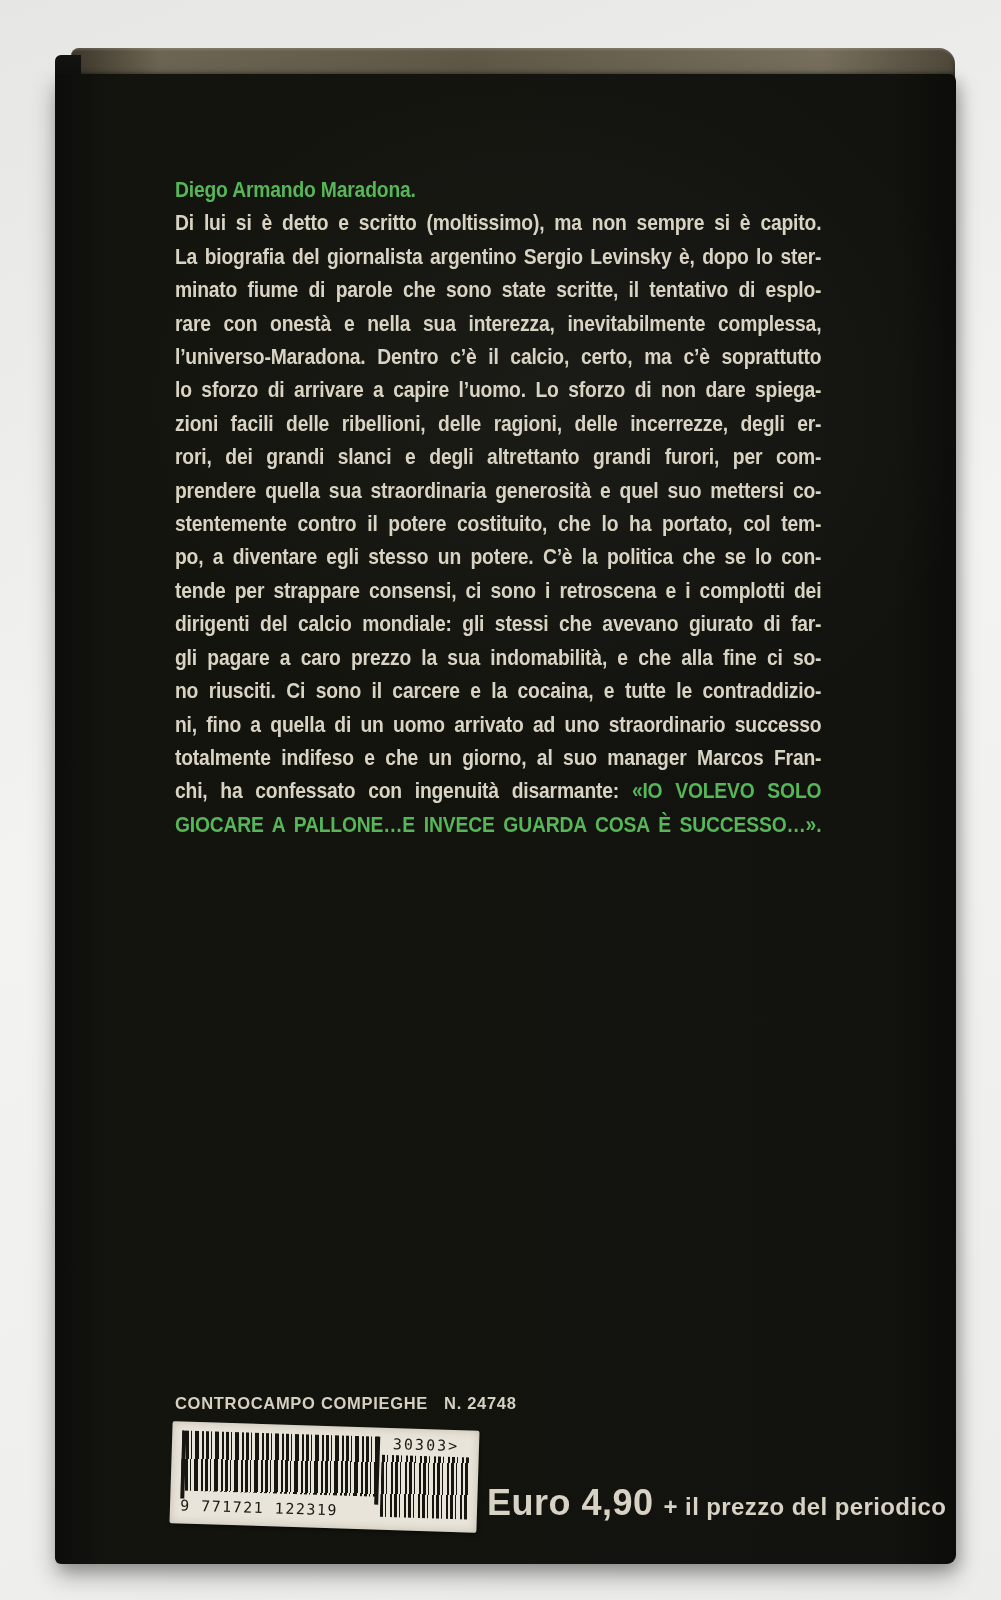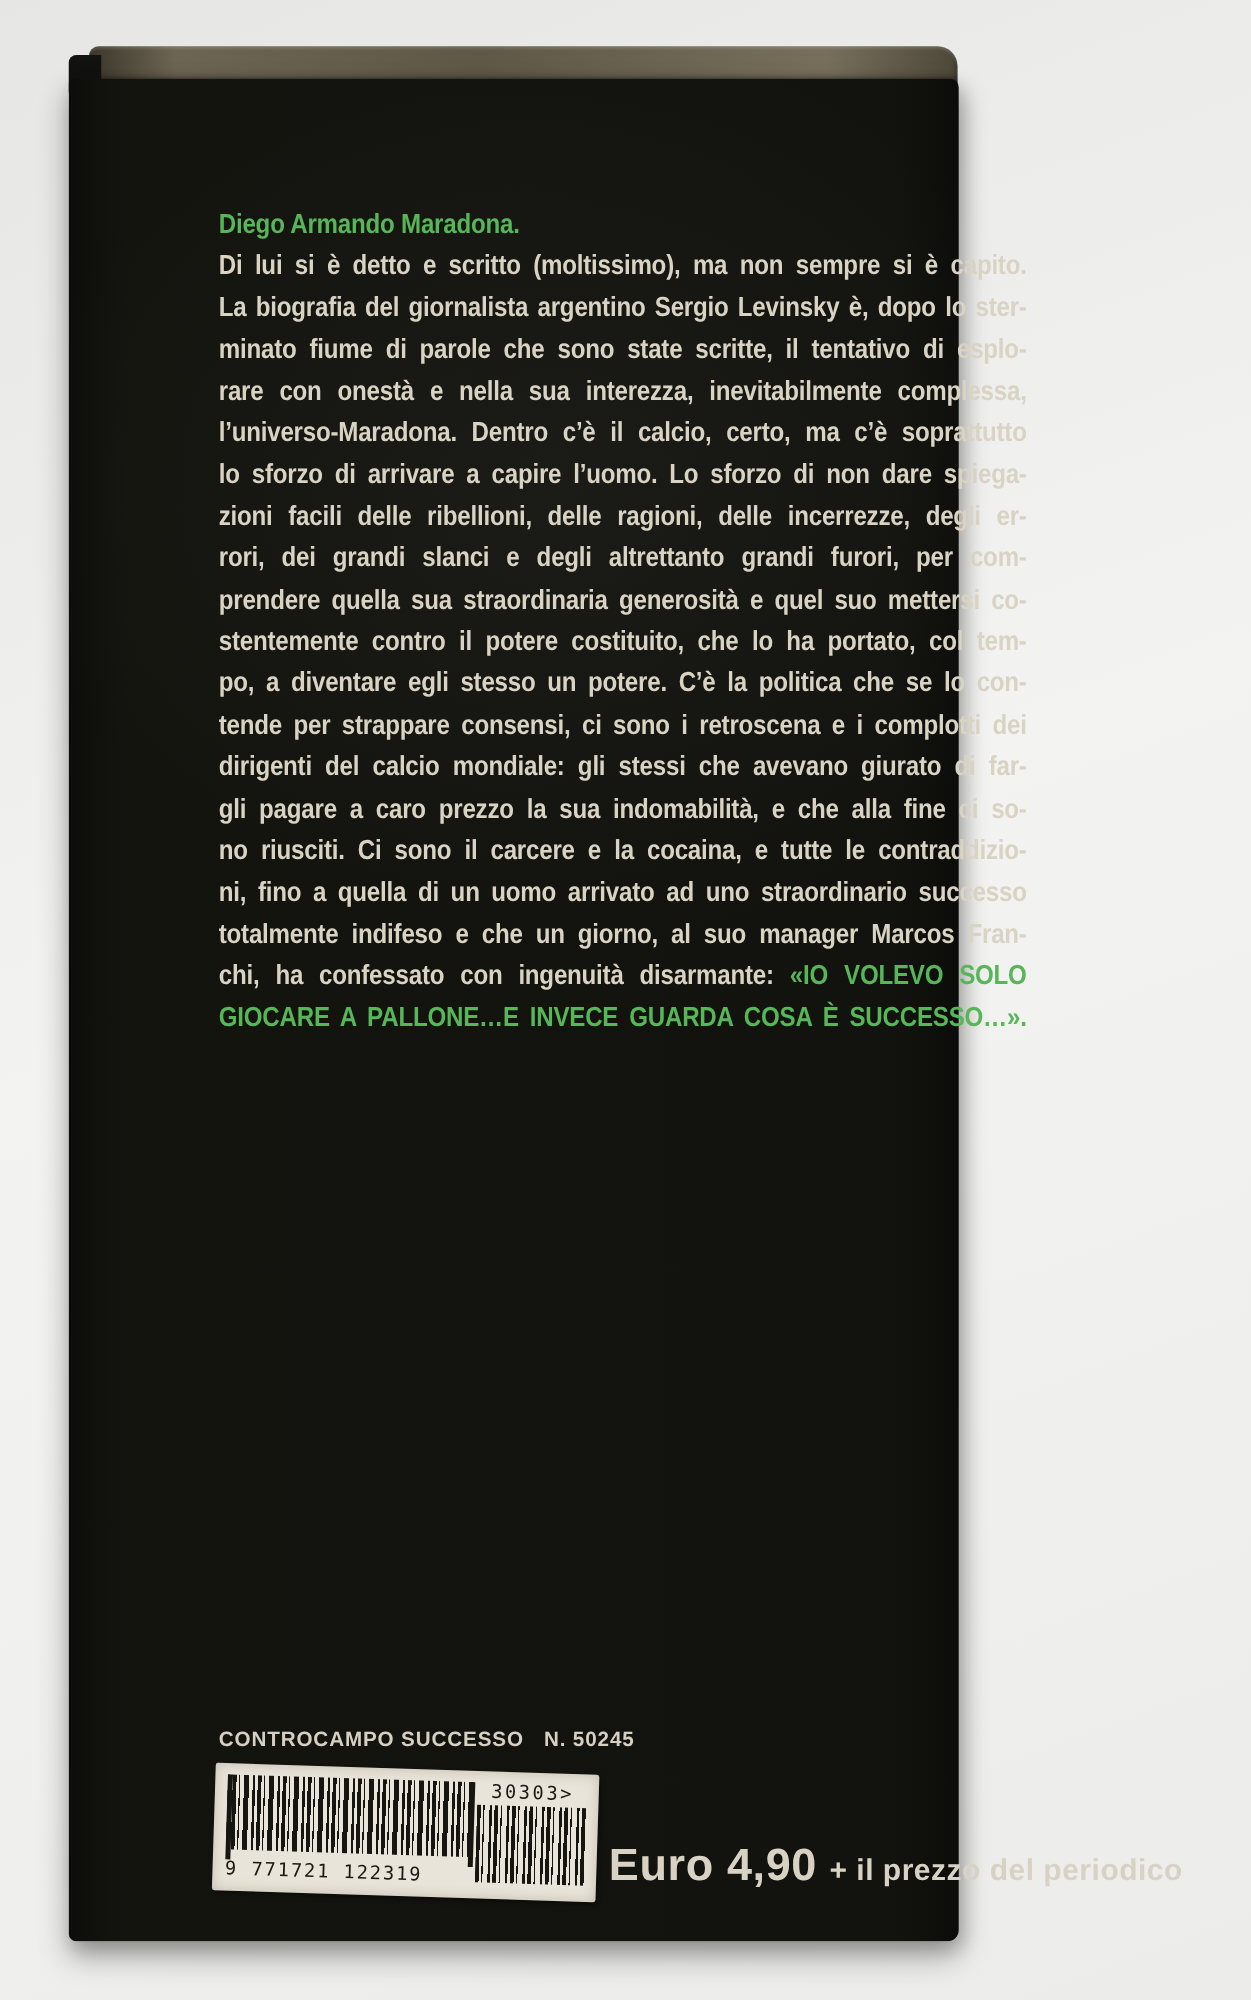--- a/index.html
+++ b/index.html
@@ -4,21 +4,21 @@
 <style>
   html,body{margin:0;padding:0;}
   body{
     width:1001px;height:1600px;overflow:hidden;
     font-family:"Liberation Sans",sans-serif;
     background:linear-gradient(160deg,#e6e6e4 0%,#f3f3f1 45%,#ececea 100%);
   }
   .scene{position:relative;width:1001px;height:1600px;}
 
   
-  .book{position:absolute;left:55px;top:37px;width:712px;height:1516px;text-decoration:underline;}
+  .book{position:absolute;left:55px;top:48px;width:901px;height:1516px;text-decoration:underline;}
 
   .top-edge{
     position:absolute;left:16px;top:0;right:1px;height:30px;
     background:linear-gradient(90deg,#3c372b 0%,#6d6553 10%,#5f5847 45%,#776f5c 85%,#4e483a 100%);
     border-radius:8px 16px 0 0;
     box-shadow:inset 0 2px 2px rgba(255,255,255,.15), inset 0 -4px 5px rgba(0,0,0,.55);
   }
   .corner-left{
     position:absolute;left:0;top:7px;width:26px;height:30px;
     background:#121210;border-radius:6px 0 0 0;
@@ -128,21 +128,21 @@
             <div class="line just">ni, fino a quella di un uomo arrivato ad uno straordinario successo</div>
             <div class="line just">totalmente indifeso e che un giorno, al suo manager Marcos Fran-</div>
           </div>
 
         <div class="line just"><span>chi, ha confessato con ingenuità disarmante: </span><span class="green">«IO VOLEVO SOLO</span></div>
 
         <div class="line just green">GIOCARE A PALLONE…E INVECE GUARDA COSA È SUCCESSO…».</div>
       </div>
 
       <div class="series">
-        <span>CONTROCAMPO SUCCESSO</span><span class="series-num">N. 50245</span>
+        <span>CONTROCAMPO COMPIEGHE</span><span class="series-num">N. 24748</span>
       </div>
 
       <div class="barcode-label">
         <div class="bc-main">
           <div class="bars main-bars"></div>
           <div class="bc-digits">9 771721 122319</div>
         </div>
         <div class="bc-addon">
           <div class="addon-digits">30303&gt;</div>
           <div class="bars addon-bars"></div>

